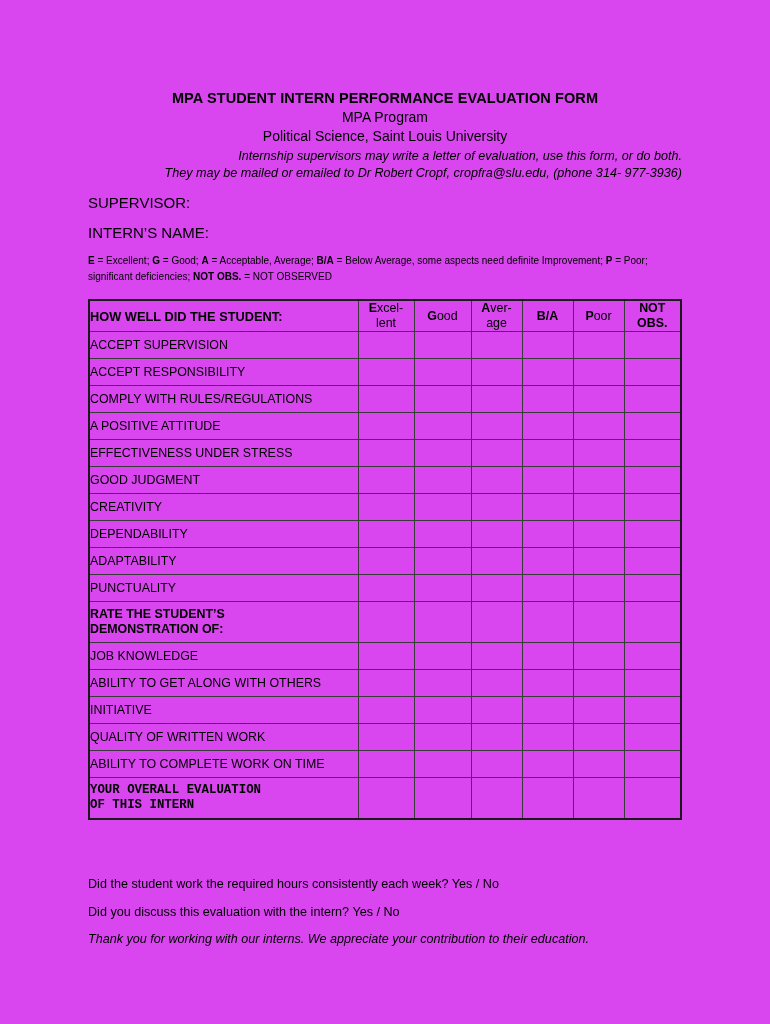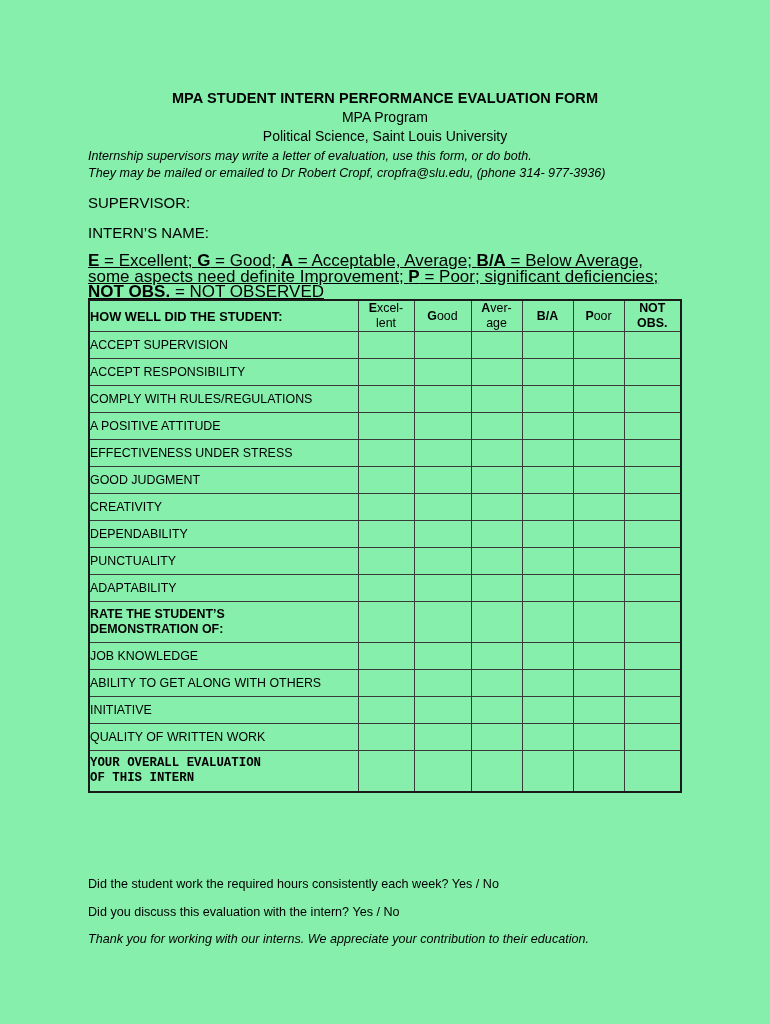--- a/index.html
+++ b/index.html
@@ -13,21 +13,21 @@
     font-family: "Liberation Sans", sans-serif;
     color: #000000;
     position: relative;
     overflow: hidden;
   }
   .page {
     position: absolute;
     left: 0; top: 0;
     width: 770px;
     height: 1024px;
-    background: #86efac;
+    background: #d946ef;
   }
 
   
   .doc-header {
     position: absolute;
     left: 88px;
     top: 88px;
     width: 594px;
     text-align: center;
   }
@@ -39,21 +39,21 @@
   }
   .title-sub {
     font-size: 14px;
     line-height: 19px;
   }
   .notice {
     position: absolute;
     left: 88px;
     top: 148px;
     width: 594px;
-    text-align: left;
+    text-align: right;
     font-style: italic;
     font-size: 12.6px;
     line-height: 17px;
   }
 
   
   .field-line {
     position: absolute;
     left: 88px;
     font-size: 15px;
@@ -61,23 +61,22 @@
   }
   #supervisor-line { top: 194px; }
   #intern-line { top: 224px; }
 
   
   .legend {
     position: absolute;
     left: 88px;
     top: 253px;
     width: 594px;
-    font-size: 17px;
+    font-size: 10px;
     line-height: 15.5px;
-    text-decoration: underline;
   }
   .legend b { font-weight: bold; }
 
   
   .eval-table {
     position: absolute;
     left: 88px;
     top: 299px;
     width: 592px;
     border-collapse: collapse;
@@ -243,30 +242,30 @@
         <tr class="row-1">
           <td class="lbl outer-l">DEPENDABILITY</td>
           <td class="cell"></td>
           <td class="cell"></td>
           <td class="cell"></td>
           <td class="cell"></td>
           <td class="cell"></td>
           <td class="cell outer-r"></td>
         </tr>
         <tr class="row-1">
+          <td class="lbl outer-l">ADAPTABILITY</td>
+          <td class="cell"></td>
+          <td class="cell"></td>
+          <td class="cell"></td>
+          <td class="cell"></td>
+          <td class="cell"></td>
+          <td class="cell outer-r"></td>
+        </tr>
+        <tr class="row-1">
           <td class="lbl outer-l">PUNCTUALITY</td>
-          <td class="cell"></td>
-          <td class="cell"></td>
-          <td class="cell"></td>
-          <td class="cell"></td>
-          <td class="cell"></td>
-          <td class="cell outer-r"></td>
-        </tr>
-        <tr class="row-1">
-          <td class="lbl outer-l">ADAPTABILITY</td>
           <td class="cell"></td>
           <td class="cell"></td>
           <td class="cell"></td>
           <td class="cell"></td>
           <td class="cell"></td>
           <td class="cell outer-r"></td>
         </tr>
         <tr class="row-2">
           <td class="lbl outer-l bold">RATE THE STUDENT’S<br><span>DEMONSTRATION OF:</span></td>
           <td class="cell"></td>
@@ -298,20 +297,29 @@
           <td class="lbl outer-l">INITIATIVE</td>
           <td class="cell"></td>
           <td class="cell"></td>
           <td class="cell"></td>
           <td class="cell"></td>
           <td class="cell"></td>
           <td class="cell outer-r"></td>
         </tr>
         <tr class="row-1">
           <td class="lbl outer-l">QUALITY OF WRITTEN WORK</td>
+          <td class="cell"></td>
+          <td class="cell"></td>
+          <td class="cell"></td>
+          <td class="cell"></td>
+          <td class="cell"></td>
+          <td class="cell outer-r"></td>
+        </tr>
+        <tr class="row-1">
+          <td class="lbl outer-l">ABILITY TO COMPLETE WORK ON TIME</td>
           <td class="cell"></td>
           <td class="cell"></td>
           <td class="cell"></td>
           <td class="cell"></td>
           <td class="cell"></td>
           <td class="cell outer-r"></td>
         </tr>
         <tr class="row-2 last-row">
           <td class="lbl outer-l bold">YOUR OVERALL EVALUATION<br><span>OF THIS INTERN</span></td>
           <td class="cell"></td>

